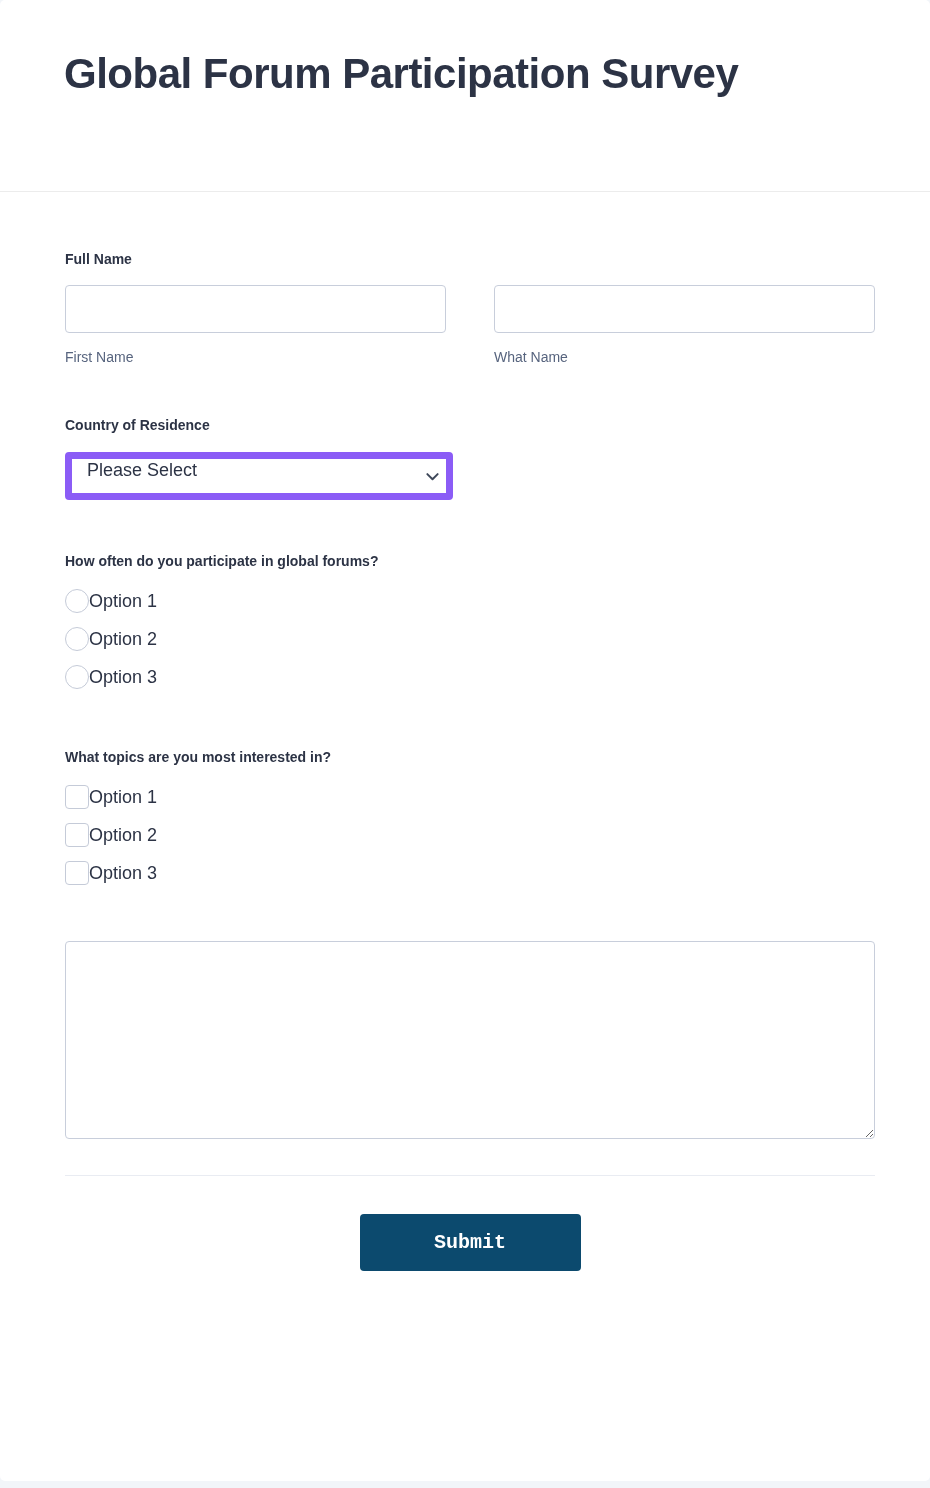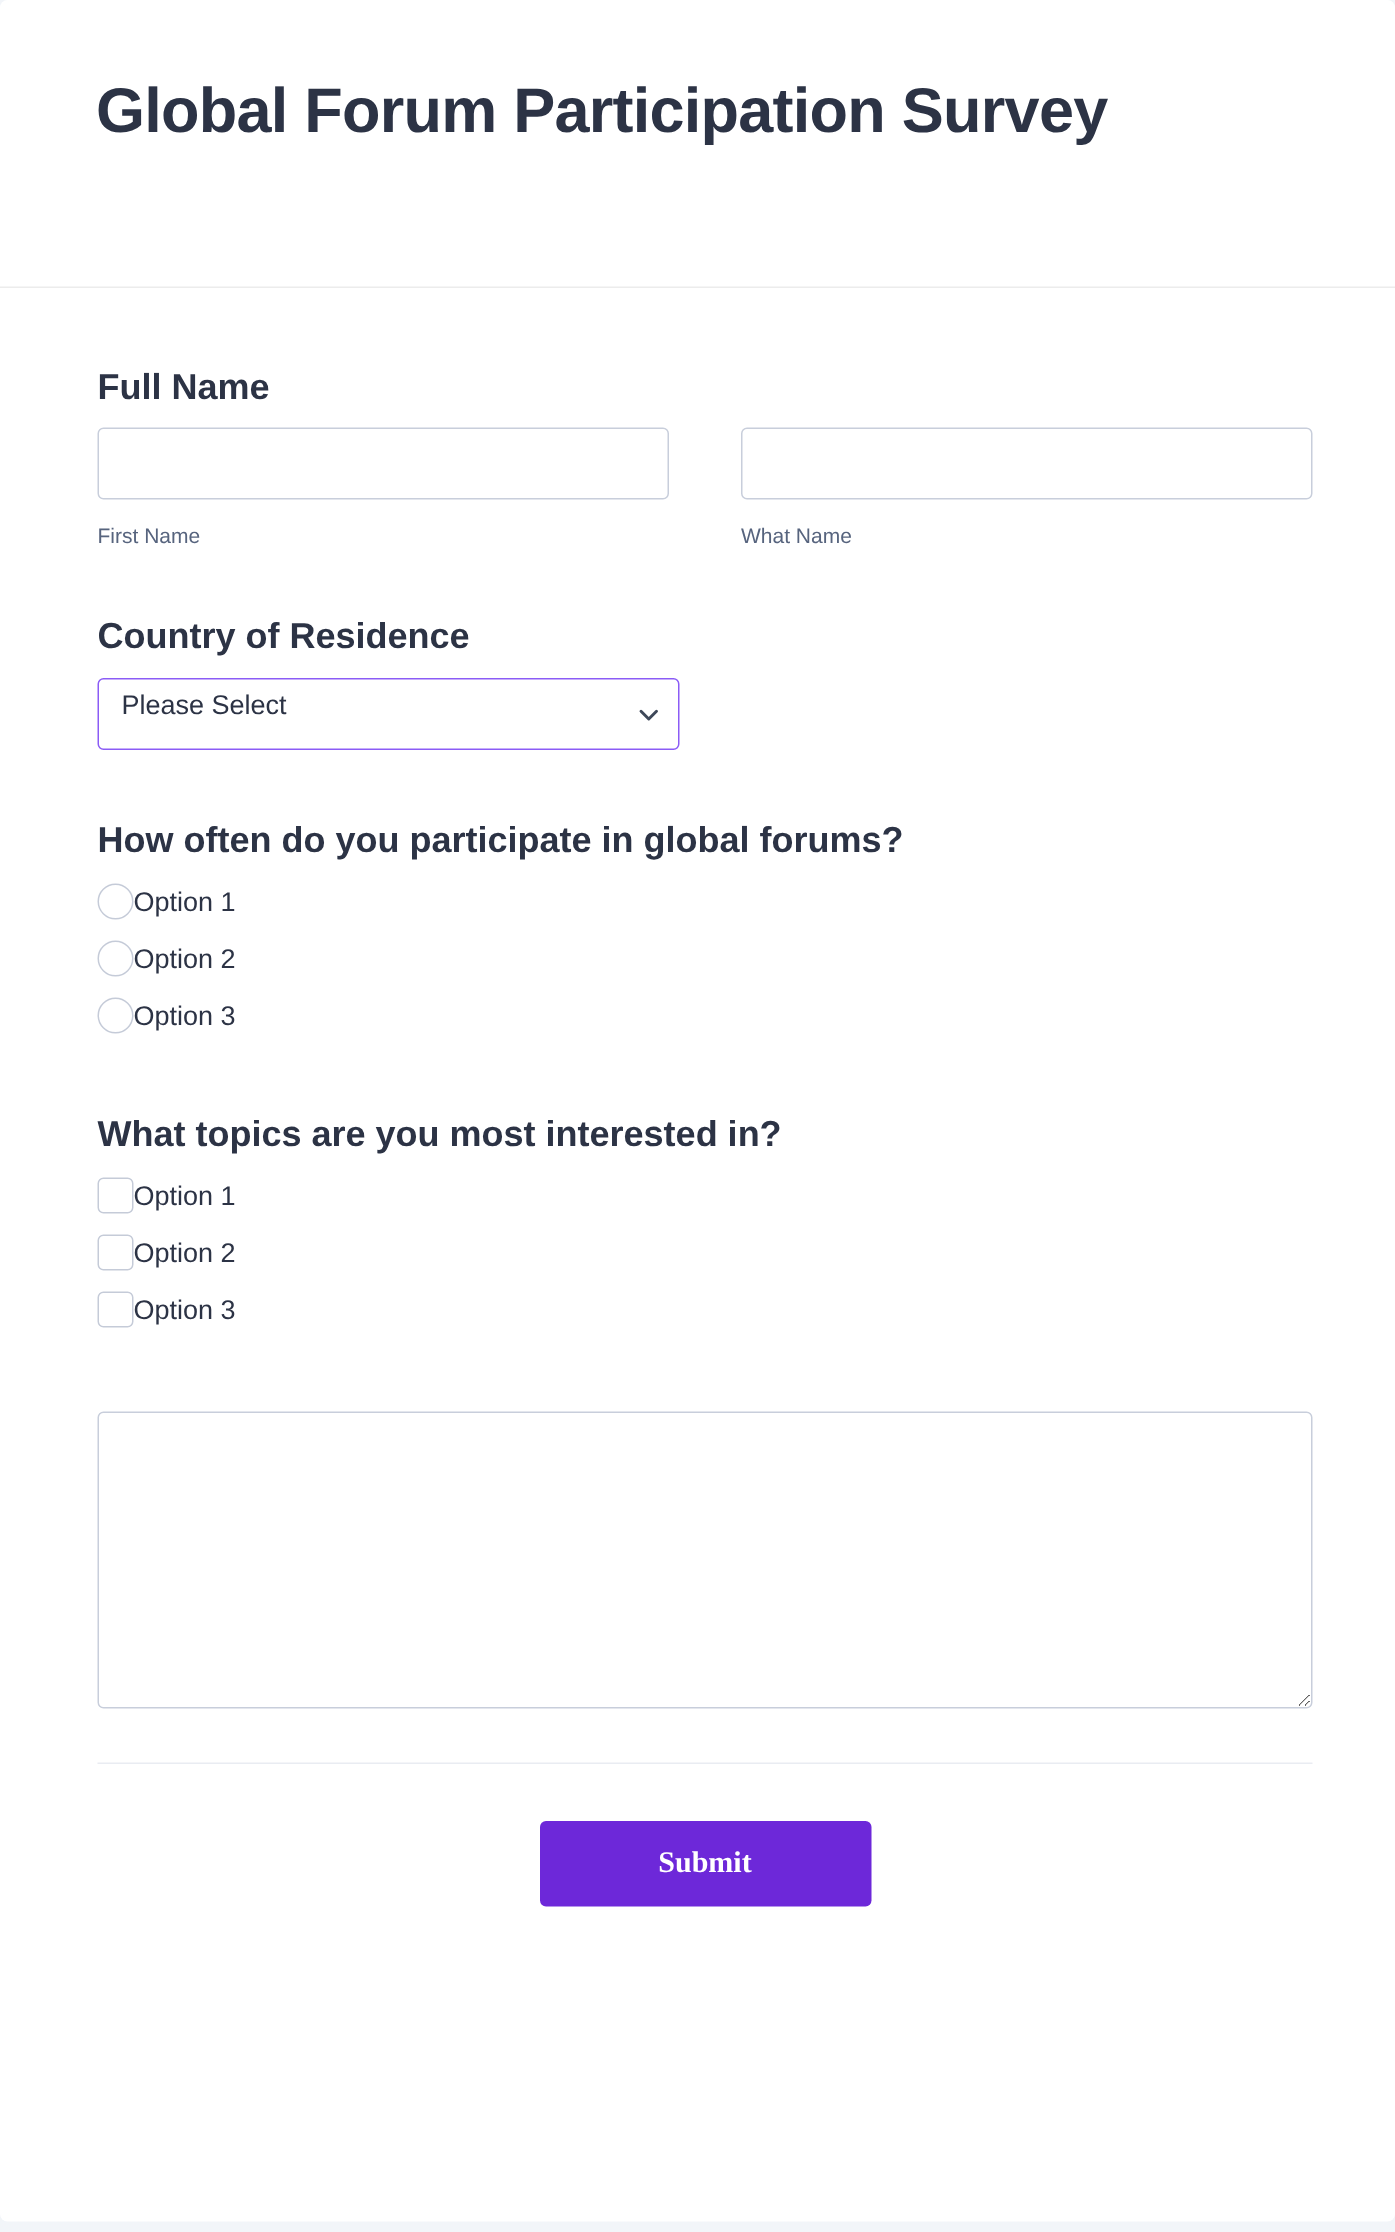--- a/index.html
+++ b/index.html
@@ -30,21 +30,21 @@
     font-size: 42px;
     line-height: 48px;
     font-weight: 700;
     letter-spacing: -0.5px;
     color: #2c3345;
   }
   .form-body {
     padding: 0 55px 0 65px;
   }
   .section-label {
-    font-size: 24px;
+    font-size: 14px;
     line-height: 24px;
     font-weight: 600;
     color: #2c3345;
   }
   .sub-label {
     font-size: 14px;
     line-height: 17px;
     color: #57647e;
   }
   .text-input {
@@ -80,21 +80,21 @@
   .select-wrap {
     position: relative;
     width: 388px;
     margin-top: 15px;
   }
   .country-select {
     appearance: none;
     -webkit-appearance: none;
     width: 100%;
     height: 48px;
-    border: 1px solid #8b5cf6;
+    border: 7px solid #8b5cf6;
     border-radius: 4px;
     background: #fff;
     font-family: "Liberation Sans", sans-serif;
     font-size: 18px;
     color: #2c3345;
     padding: 0 40px 12px 15px;
     outline: none;
   }
   .chevron {
     position: absolute;
@@ -155,25 +155,25 @@
   .form-footer {
     margin-top: 36px;
     border-top: 1px solid #e9ecf2;
     padding-top: 38px;
     display: flex;
     justify-content: center;
   }
   .submit-button {
     width: 221px;
     height: 57px;
-    background: #6d28d9;
+    background: #0c4a6e;
     color: #ffffff;
     border: none;
     border-radius: 4px;
-    font-family: Liberation Serif, serif;
+    font-family: Liberation Mono, monospace;
     font-size: 20px;
     font-weight: 600;
     cursor: pointer;
   }
 </style>
 </head>
 <body>
 
 <div class="card">
 

